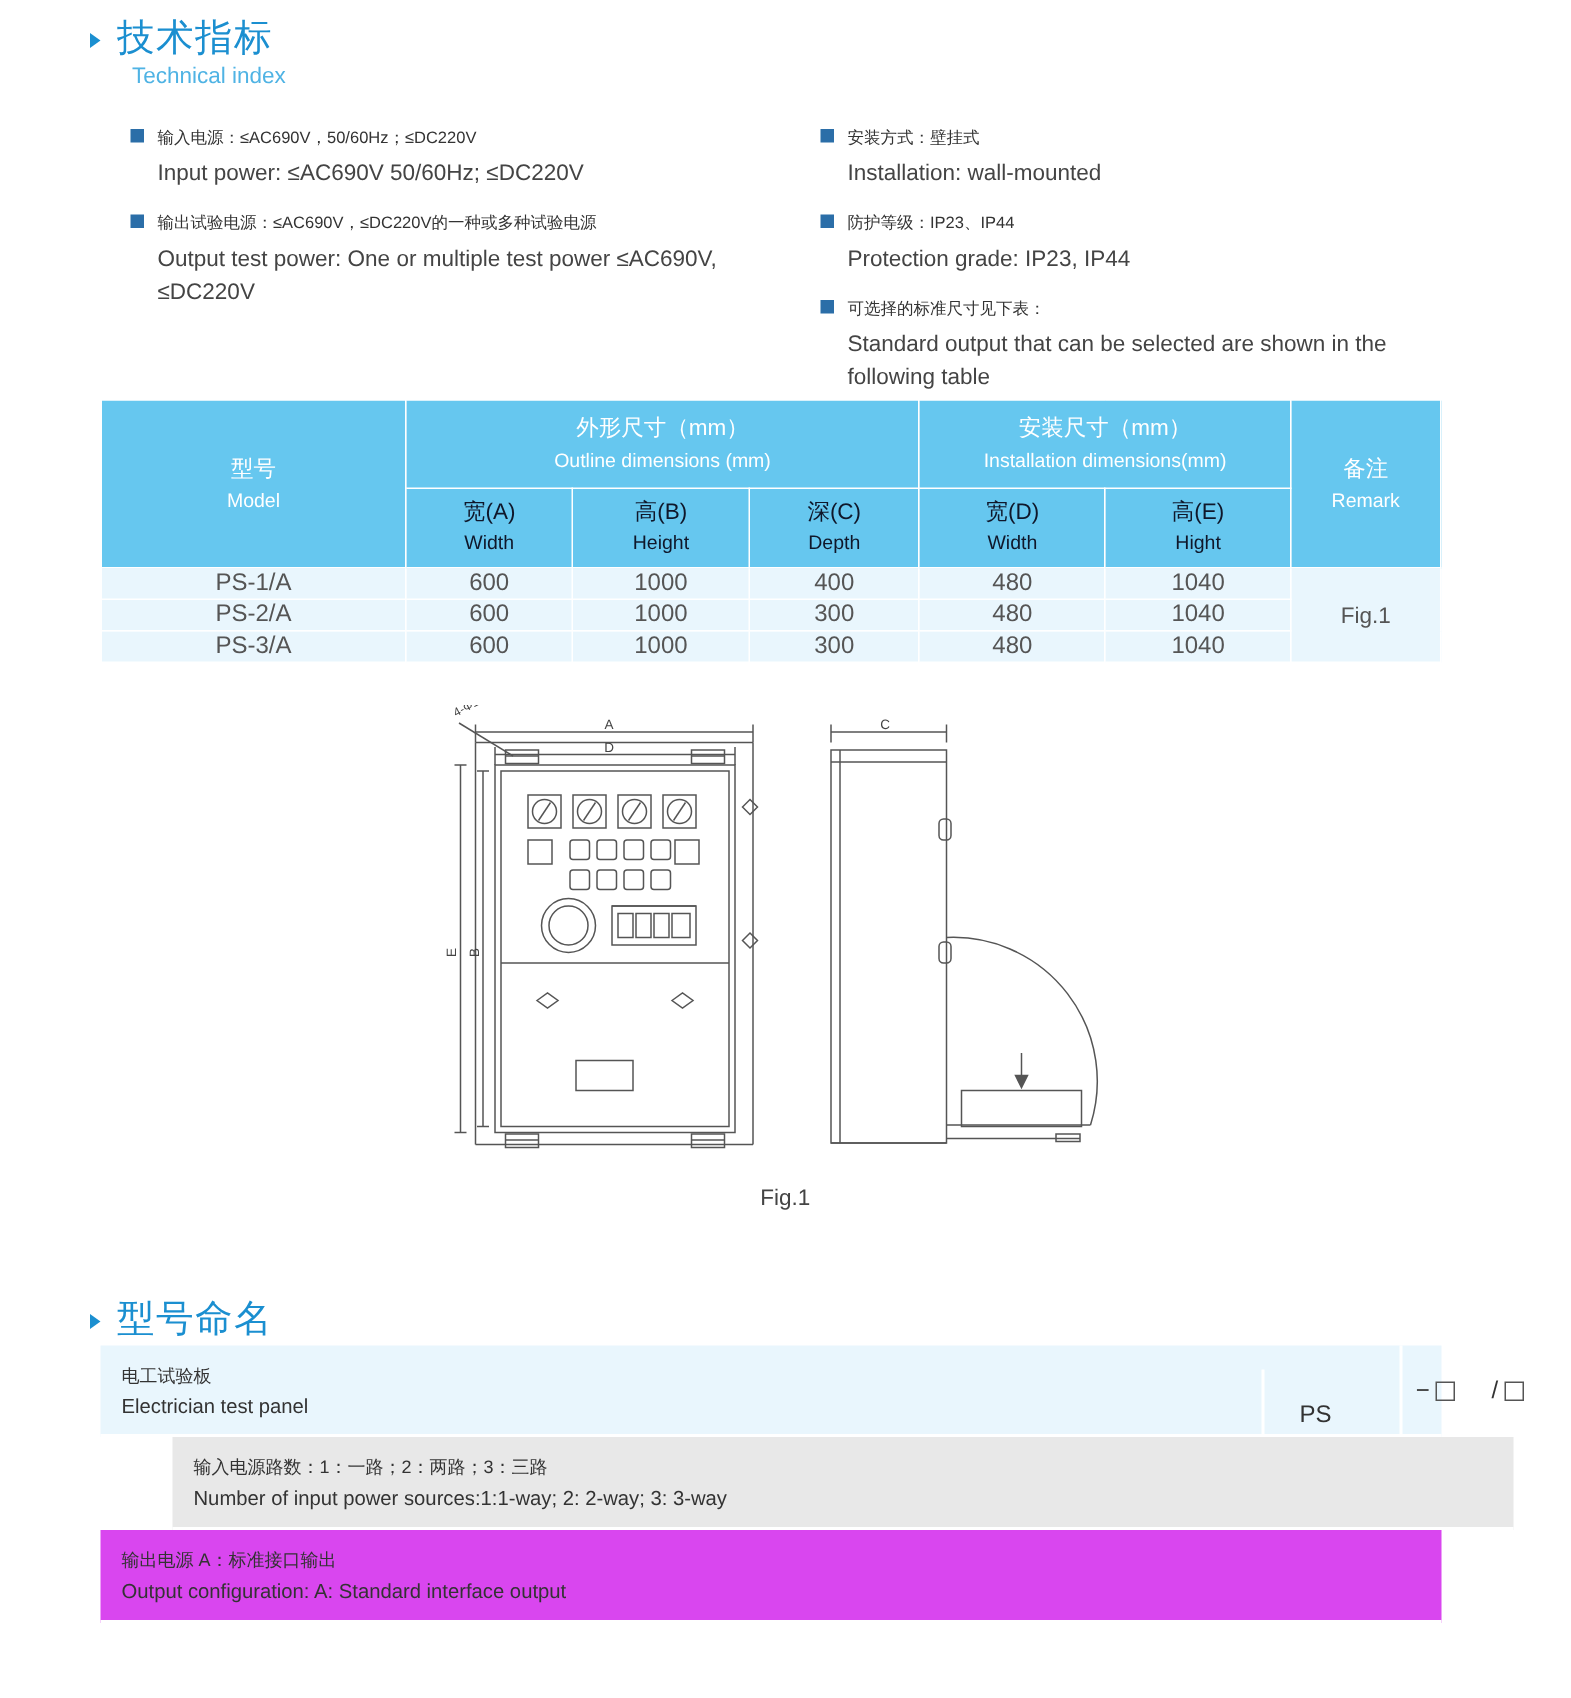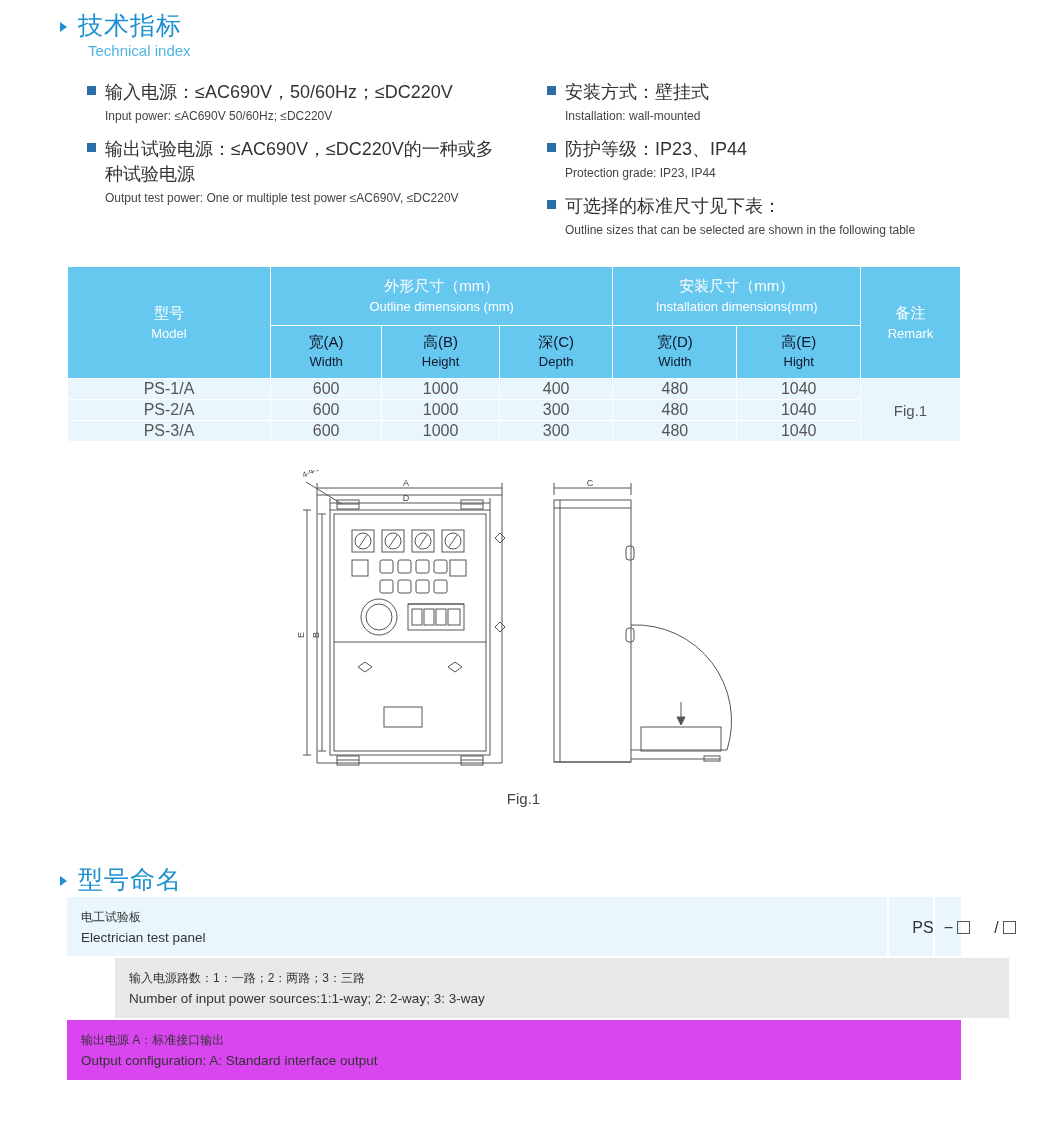--- a/index.html
+++ b/index.html
@@ -51,26 +51,26 @@
   .feat-item { position: relative; padding-left: 20px; margin-bottom: 10px; }
   .feat-item .sq {
     position: absolute;
     left: 2px;
     top: 6px;
     width: 9px;
     height: 9px;
     background: #2b6ea8;
   }
   .feat-cn {
-    font-size: 18px;
+    font-size: 11px;
     color: #333;
     line-height: 25px;
   }
   .feat-en {
-    font-size: 12px;
+    font-size: 15px;
     color: #444;
     line-height: 22px;
   }
 
   
   .spec-table {
     position: absolute;
     left: 67px;
     top: 266px;
     width: 894px;
@@ -143,21 +143,21 @@
     position: absolute;
     top: 0;
     height: 61px;
     border-left: 2px solid #ffffff;
     display: flex;
     align-items: center;
     justify-content: center;
     font-size: 16px;
     color: #333;
   }
-  .code-ps { left: 820px; width: 70px; }
+  .code-ps { left: 774px; width: 70px; margin-top: 16px; }
   .code-d1 { left: 866px; width: 46px; }
   .code-d2 { left: 914px; width: 46px; }
   .sqbox {
     display: inline-block;
     width: 13px;
     height: 13px;
     border: 1px solid #555;
     margin-left: 4px;
     vertical-align: -1px;
   }
@@ -191,21 +191,21 @@
     <div class="feat-en">Installation: wall-mounted</div>
   </div>
   <div class="feat-item">
     <span class="sq"></span>
     <div class="feat-cn">防护等级：IP23、IP44</div>
     <div class="feat-en">Protection grade: IP23, IP44</div>
   </div>
   <div class="feat-item">
     <span class="sq"></span>
     <div class="feat-cn">可选择的标准尺寸见下表：</div>
-    <div class="feat-en">Outline sizes that can be selected are shown in the following table</div>
+    <div class="feat-en">Standard output that can be selected are shown in the following table</div>
   </div>
 </div>
 
 <table class="spec-table">
   <tbody>
       <tr>
     <th class="th-main" rowspan="2" style="width:203px;">
       <div class="cn">型号</div>
       <div class="en">Model</div>
     </th>

